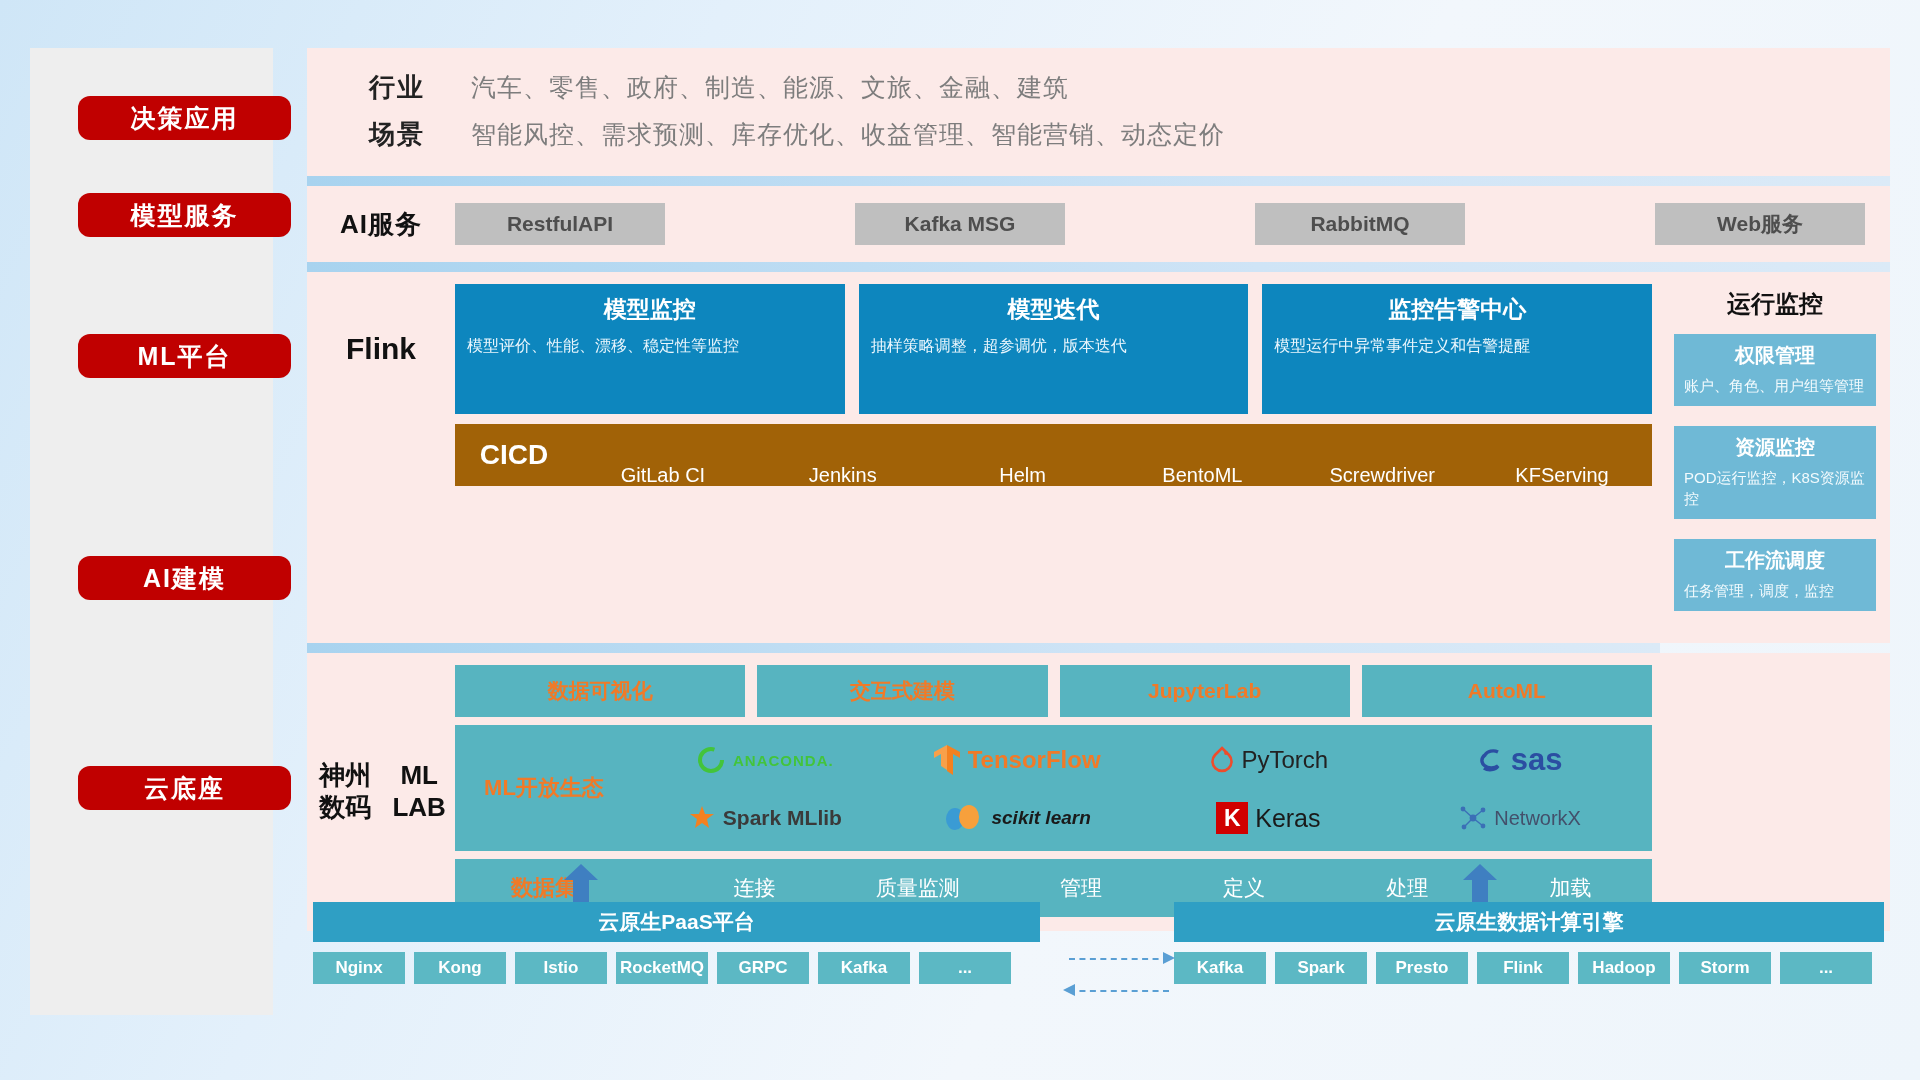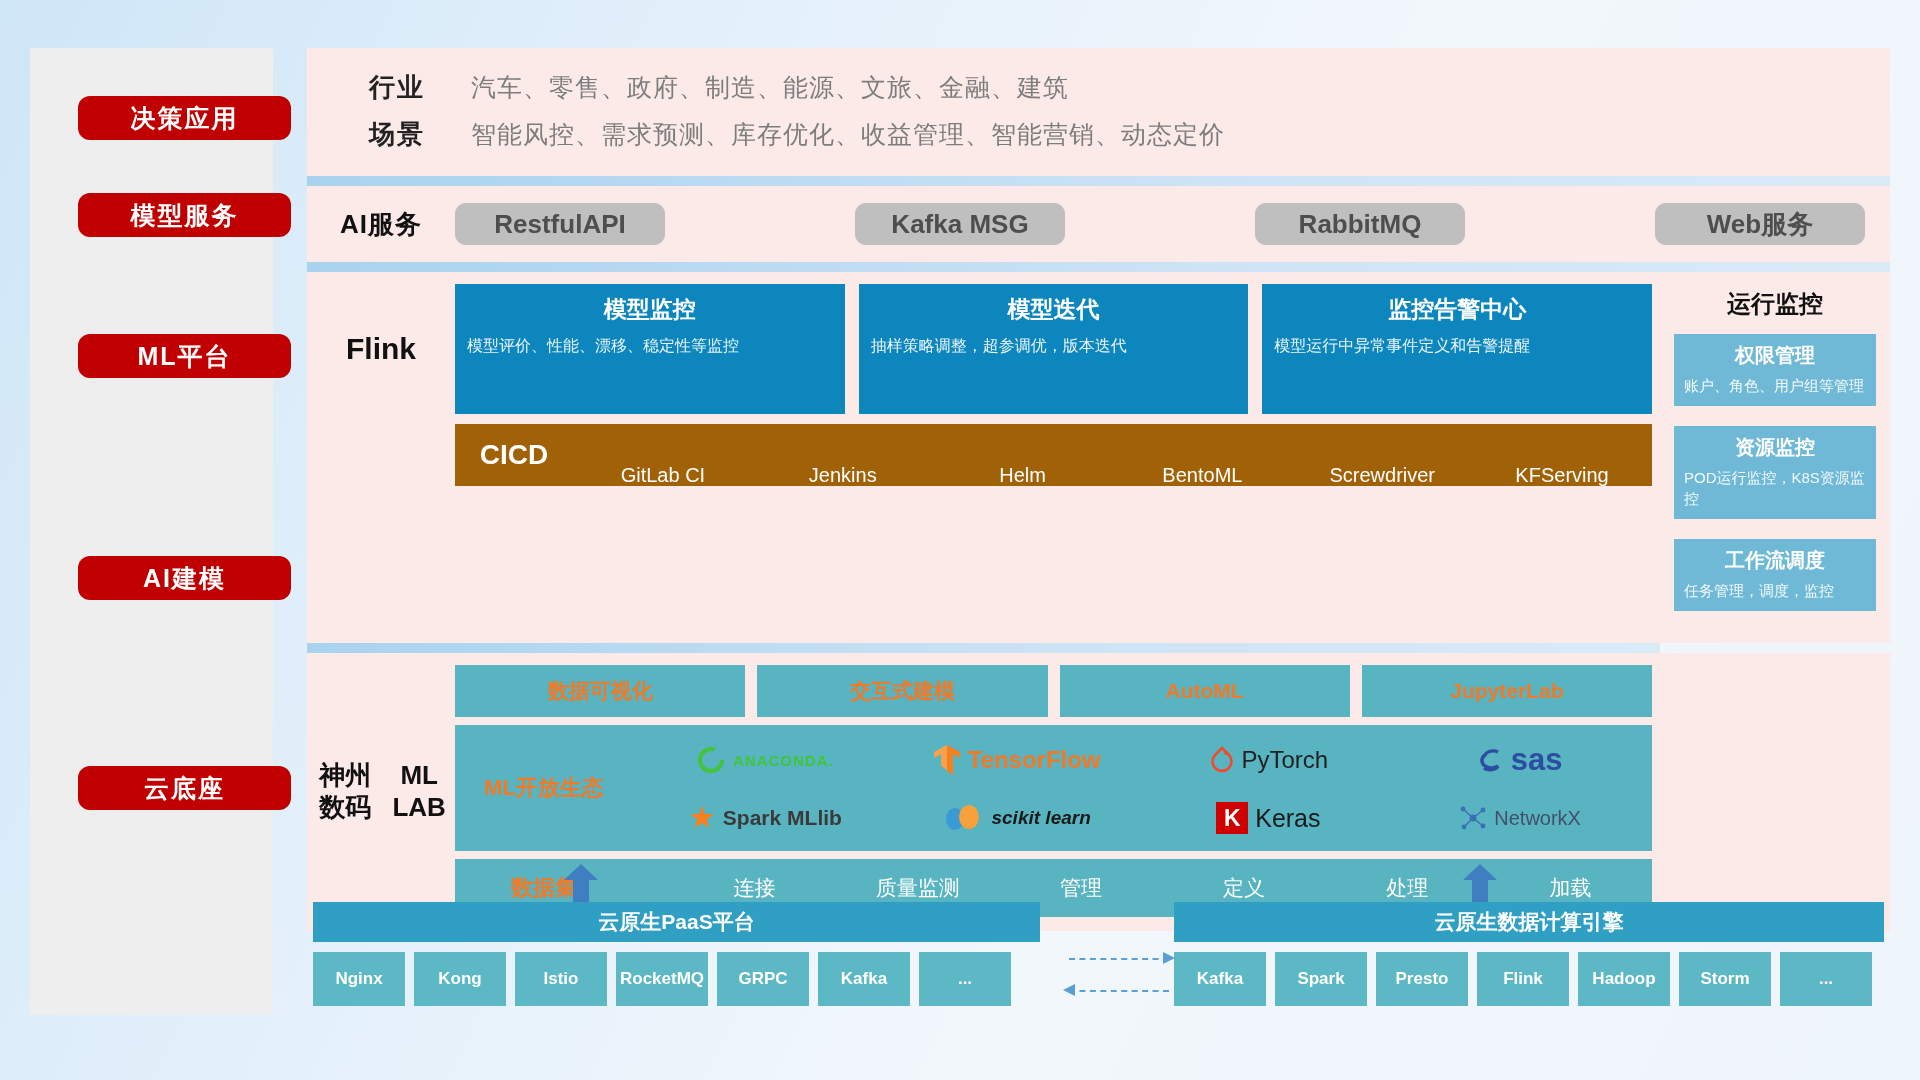--- a/index.html
+++ b/index.html
@@ -41,22 +41,22 @@
 
   
   .row-svc{display:flex;align-items:center;height:76px;}
   .row-svc .k{
     width:148px;flex:0 0 148px;text-align:center;
     font-size:26px;font-weight:bold;color:#111;letter-spacing:1px;
   }
   .svc-list{display:flex;flex:1;gap:0;justify-content:space-between;padding-right:25px;}
   .svc-chip{
     width:210px;height:42px;background:#bfbfbf;color:#4e4e4e;
-    font-size:26px;font-weight:bold;
-    display:flex;align-items:center;justify-content:center;border-radius:11px;
+    font-size:21px;font-weight:bold;
+    display:flex;align-items:center;justify-content:center;
   }
 
   
   .row3{display:flex;align-items:stretch;}
   .row3-left{width:1353px;flex:0 0 1353px;background:#fceae8;padding:12px 0 12px 0;}
   .mlops-wrap{display:flex;align-items:stretch;}
   .mlops-label{
     width:148px;flex:0 0 148px;display:flex;align-items:center;justify-content:center;
     font-size:30px;font-weight:bold;color:#111;
   }
@@ -119,21 +119,21 @@
   .row4-right{width:230px;flex:0 0 230px;background:#fceae8;}
 
   
   .bottom{position:absolute;left:307px;top:886px;width:1583px;height:130px;}
   .plat{position:absolute;height:40px;background:#2f9fc4;color:#fff;
         display:flex;align-items:center;justify-content:center;font-size:21px;font-weight:bold;}
   .plat.left{left:6px;top:16px;width:727px;}
   .plat.right{left:867px;top:16px;width:710px;}
   .chip-row{position:absolute;top:66px;display:flex;gap:9px;}
   .chip{
-    height:54px;background:#5cb8c4;color:#fff;
+    height:32px;background:#5cb8c4;color:#fff;
     display:flex;align-items:center;justify-content:center;
     font-size:17px;font-weight:bold;text-align:left;line-height:1.05;padding:0 4px;
     box-sizing:border-box;
   }
   .arrow-up{position:absolute;width:34px;height:40px;}
   .dash{position:absolute;height:0;border-top:2px dashed #5a9fd4;}
 </style>
 </head>
 <body>
 
@@ -229,22 +229,22 @@
       <div class="row4-left">
         <div class="lab-wrap">
           <div class="lab-label">
             <span>神州数码</span>
             <span>ML LAB</span>
           </div>
           <div class="lab-body">
             <div class="lab-tabs">
               <div class="lab-tab">数据可视化</div>
               <div class="lab-tab">交互式建模</div>
+              <div class="lab-tab">JupyterLab</div>
               <div class="lab-tab">AutoML</div>
-              <div class="lab-tab">JupyterLab</div>
             </div>
 
             <div class="eco">
               <div class="eco-label">ML开放生态</div>
               <div class="eco-grid">
 
                 <div class="logo">
                   <svg width="30" height="30" viewBox="0 0 30 30">
                     <circle cx="15" cy="15" r="11" fill="none" stroke="#43c43b" stroke-width="4" stroke-dasharray="55 14"></circle>
                   </svg>

